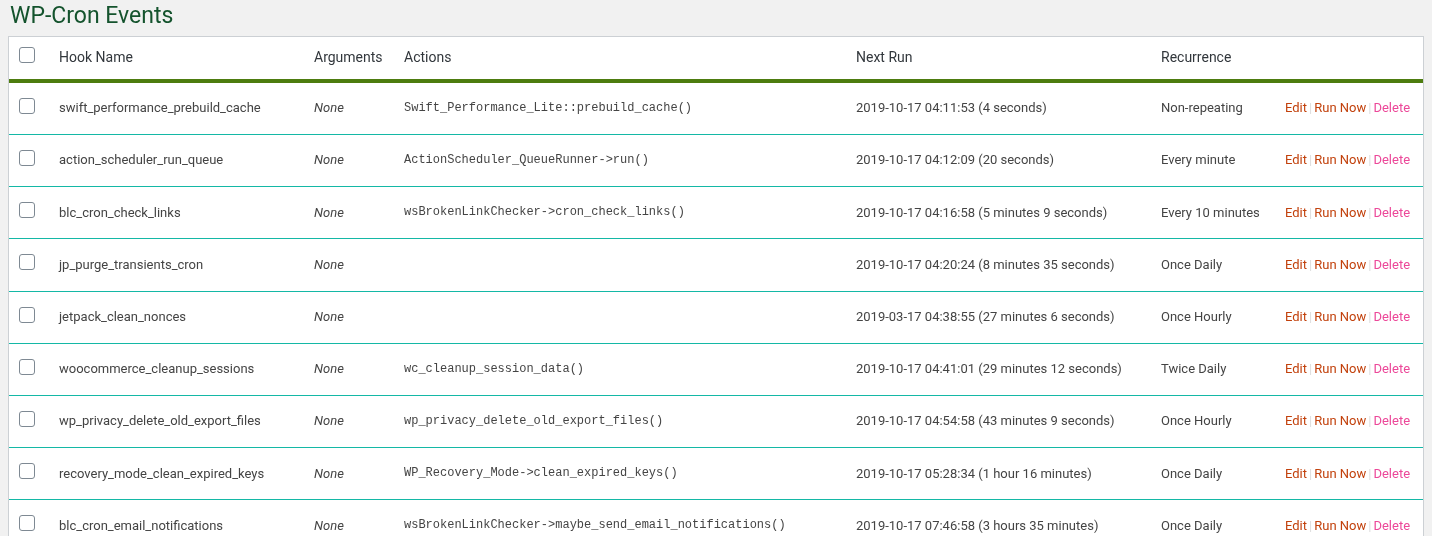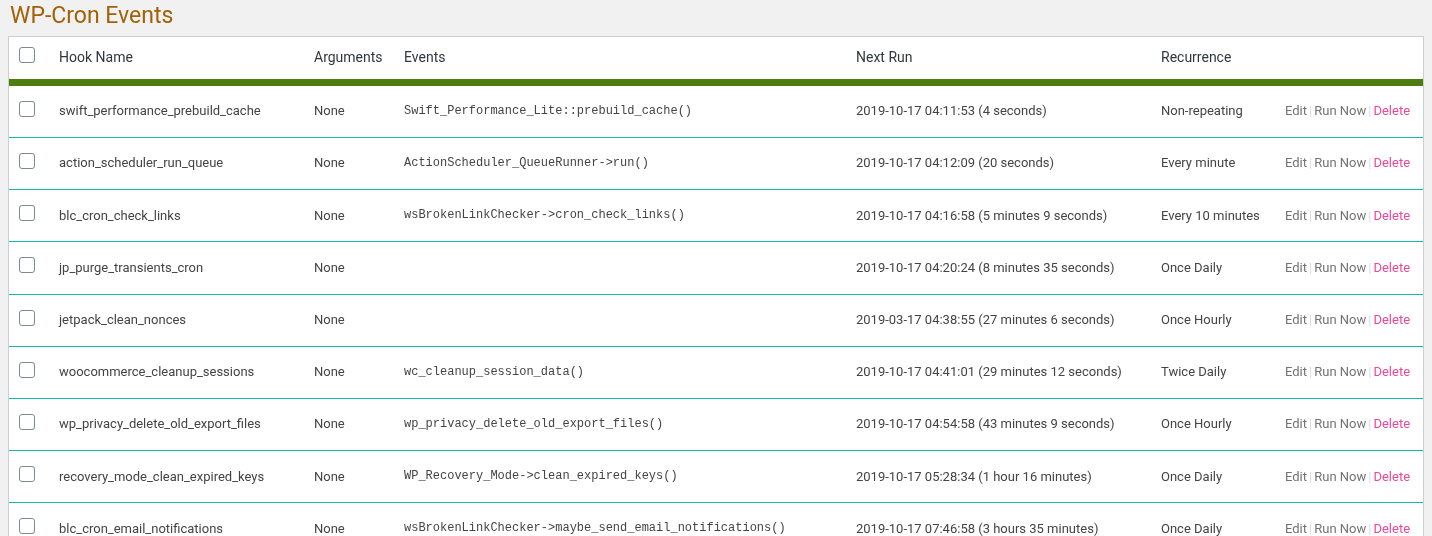--- a/index.html
+++ b/index.html
@@ -8,39 +8,39 @@
     background: #f1f1f1;
     color: #23282d;
     font-size: 13px;
     line-height: 1.4;
     width: 1432px;
   }
   .page-title {
     font-size: 23px;
     font-weight: 400;
     padding: 0 0 4px 10px;
-    color: #a16207;
+    color: #14532d;
   }
   .table-wrap {
     background: #fff;
     border: 1px solid #ccd0d4;
     margin: 0 8px;
   }
   table.wp-list {
     width: 100%;
     border-collapse: collapse;
   }
   table.wp-list th,
   table.wp-list td {
     text-align: left;
     padding: 8px 10px;
     vertical-align: middle;
   }
   table.wp-list thead th {
-    border-bottom: 7px solid #4d7c0f;
+    border-bottom: 4px solid #4d7c0f;
     font-weight: 400;
     color: #32373c;
     font-size: 14px;
     padding-top: 10px;
     padding-bottom: 10px;
   }
   table.wp-list tbody tr {
     border-bottom: 1px solid #14b8a6;
   }
   table.wp-list tbody tr:last-child {
@@ -60,45 +60,45 @@
   .col-ops { width: auto; text-align: left; white-space: nowrap; }
   input[type=checkbox] {
     width: 16px;
     height: 16px;
     margin: 0;
     border: 1px solid #7e8993;
     border-radius: 3px;
     appearance: none;
     background: #fff;
   }
-  .arg-none { color: #555; }
+  .arg-none { font-style: italic; color: #555; }
   .mono { font-family: Liberation Mono, monospace; font-size: 12px; color: #333; }
   .ops a {
-    color: #737373;
+    color: #c2410c;
     text-decoration: none;
     cursor: pointer;
   }
   .ops a.delete { color: #ec4899; }
   .ops .sep { color: #ddd; padding: 0 2px; }
 </style>
 </head>
 <body>
 
 <h1 class="page-title">WP-Cron Events</h1>
 
 <div class="table-wrap">
   <table class="wp-list">
     <thead>
       <tr>
         <th class="col-cb">
           <input type="checkbox" style="">
         </th>
         <th class="col-hook">Hook Name</th>
         <th class="col-args">Arguments</th>
-        <th class="col-actions">Events</th>
+        <th class="col-actions">Actions</th>
         <th class="col-next">Next Run</th>
         <th class="col-recur">Recurrence</th>
         <th class="col-ops"></th>
       </tr>
     </thead>
     <tbody id="rows-body">
         <tr>
           <td class="col-cb"><input type="checkbox" style=""></td>
           <td class="col-hook">swift_performance_prebuild_cache</td>
           <td class="col-args arg-none">None</td>

